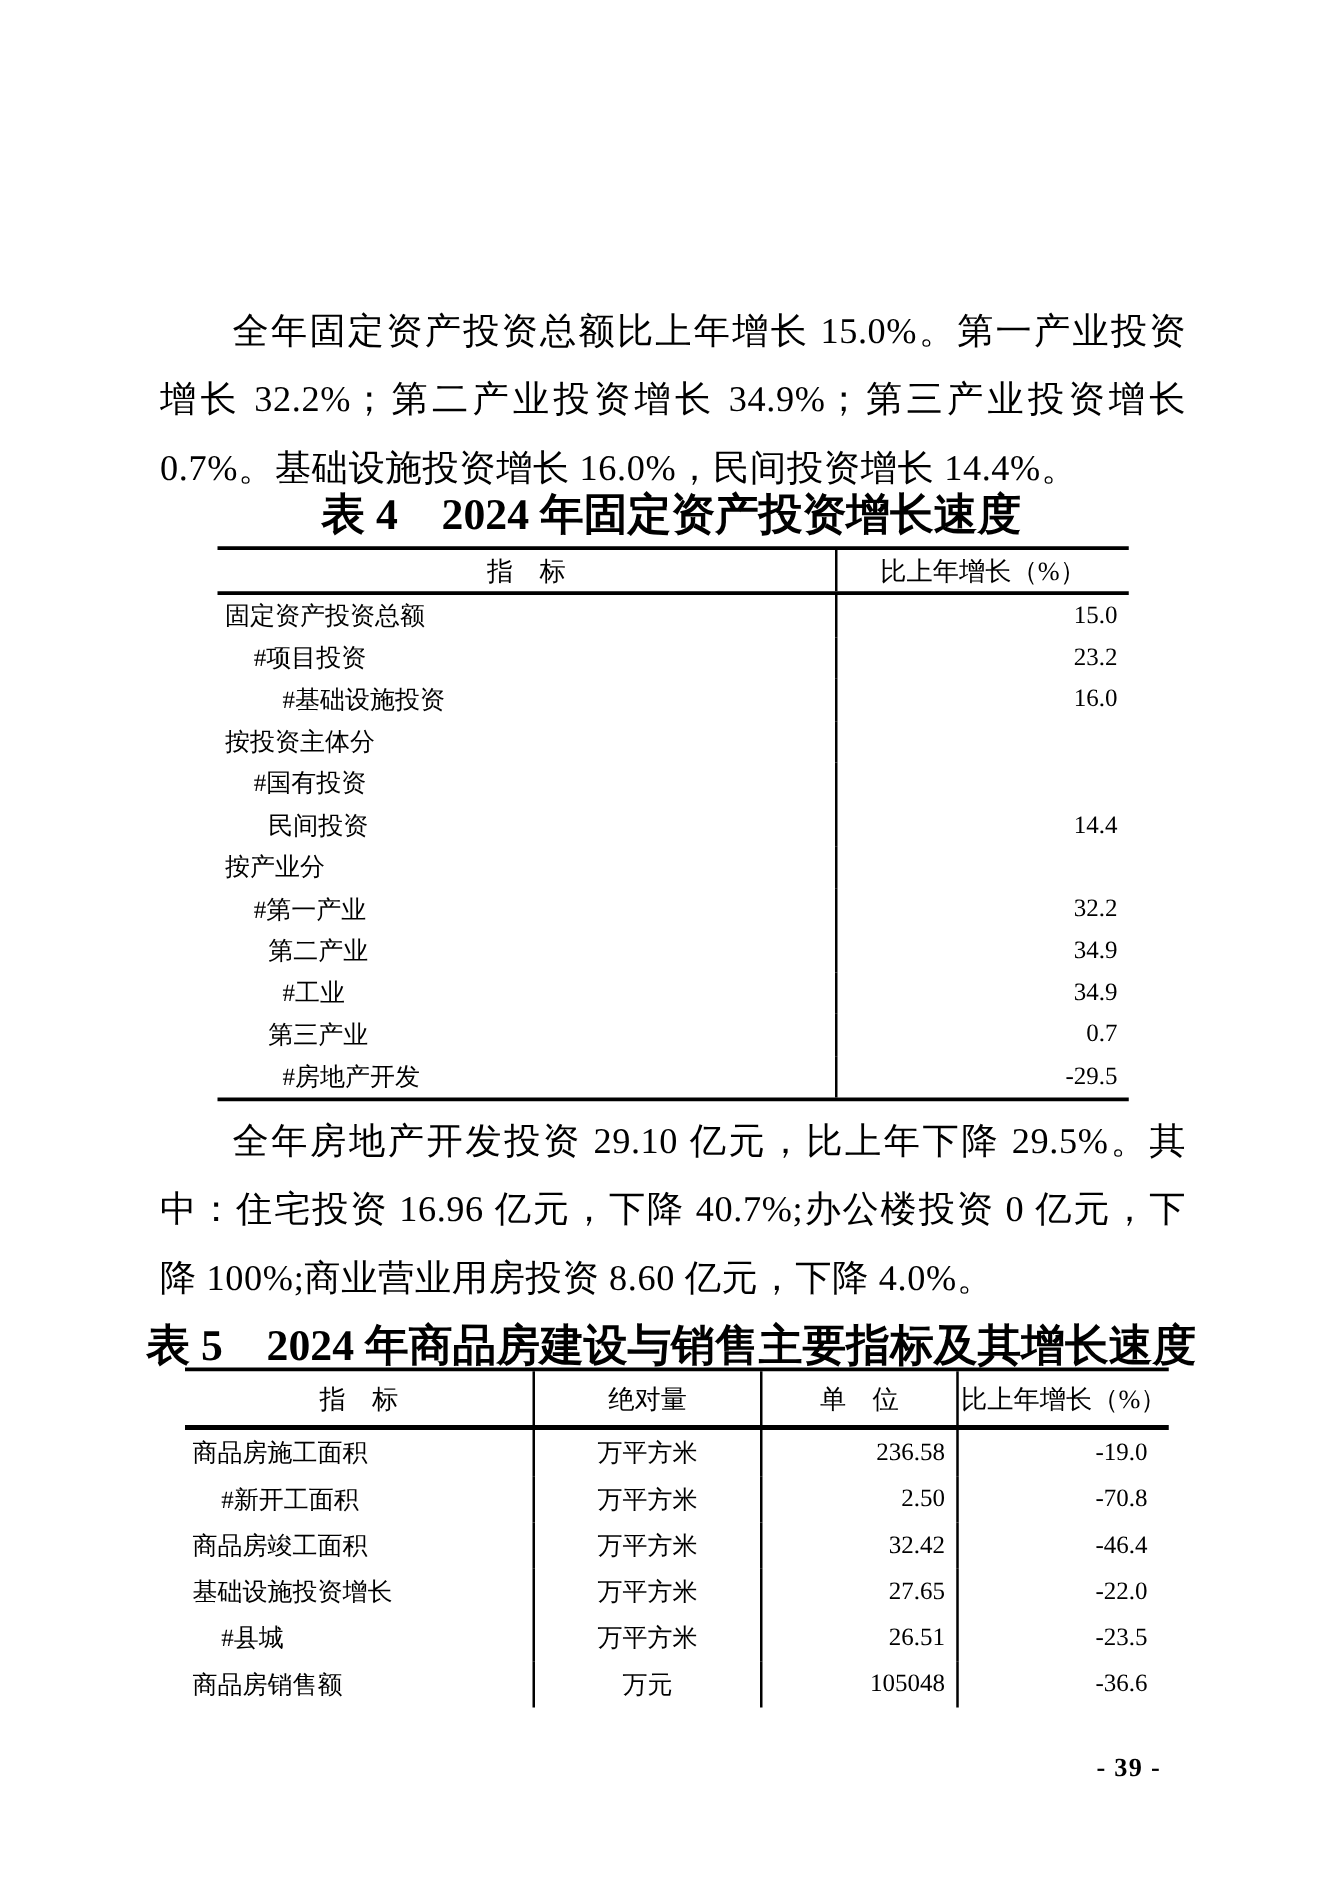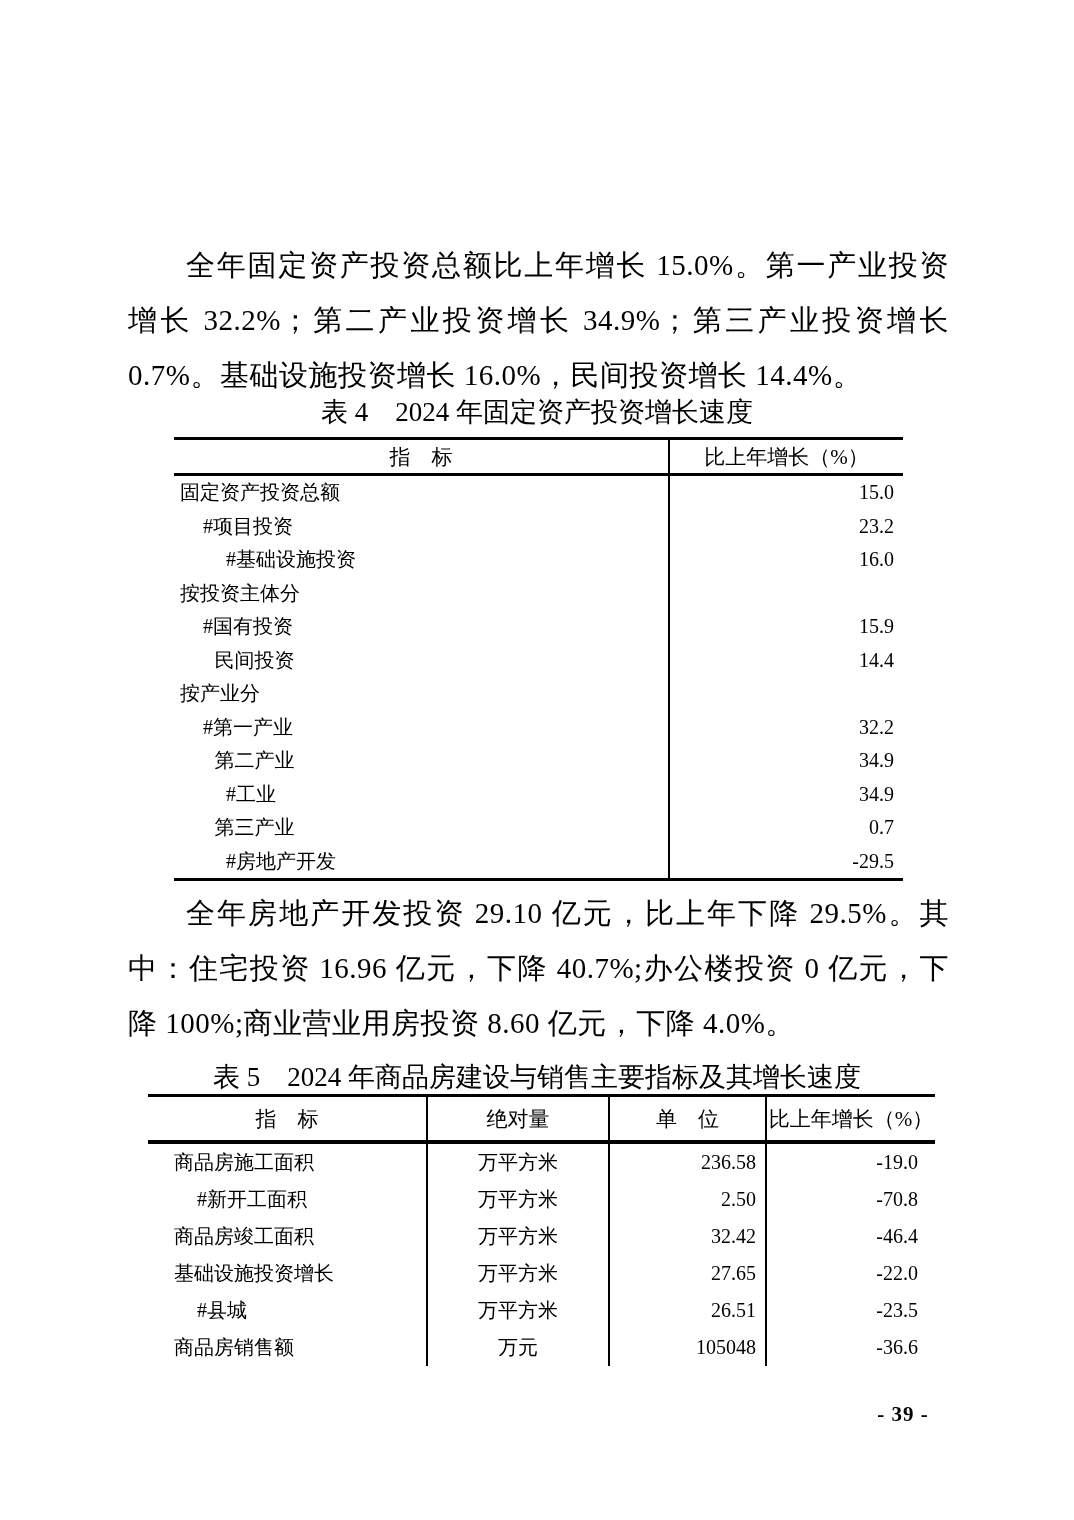--- a/index.html
+++ b/index.html
@@ -11,21 +11,21 @@
   *{box-sizing:border-box;}
   .para{
     position:absolute;left:128px;width:821px;margin:0;
     font-size:29px;line-height:55px;text-align:justify;text-justify:inter-ideograph;
     text-indent:58px;letter-spacing:0.5px;
   }
   #p1{top:238px;}
   #p2{top:886px;}
   .tbl-title{
     position:absolute;left:0;width:1074px;text-align:center;
-    font-size:27px;font-weight:normal;line-height:38px;
+    font-size:35px;font-weight:bold;line-height:38px;
   }
   #t4-title{top:393px;}
   #t5-title{top:1058px;}
 
   
   .table4{
     position:absolute;left:174px;top:437px;width:729px;
     border-top:3px solid #000;border-bottom:3px solid #000;
     font-size:20px;
   }
@@ -46,21 +46,21 @@
   }
   .t5-header{
     display:grid;grid-template-columns:280px 182px 157px 168px;height:47px;
     border-bottom:4px solid #000;font-size:21px;
   }
   .t5-header .hc{display:flex;align-items:center;justify-content:center;}
   .t5-header .hc:not(:last-child){border-right:2px solid #000;}
   .t5-row{display:grid;grid-template-columns:280px 182px 157px 168px;height:37px;}
   .t5-row>div{display:flex;align-items:center;}
   .t5-row>div:not(:last-child){border-right:2px solid #000;}
-  .t5-row .lab{justify-content:flex-start;margin-left:20px;}
+  .t5-row .lab{justify-content:flex-start;}
   .t5-row .unit{justify-content:center;}
   .t5-row .abs{justify-content:flex-end;padding-right:9px;}
   .t5-row .gro{justify-content:flex-end;padding-right:17px;}
 
   .page-number{
     position:absolute;left:858px;top:1402px;width:90px;text-align:center;
     font-size:21px;font-weight:bold;letter-spacing:1px;
   }
 </style>
 </head>
@@ -88,21 +88,20 @@
     <div class="t4-row">
       <div class="lab" style="padding-left: 52px;">#基础设施投资</div>
       <div class="val">16.0</div>
     </div>
     <div class="t4-row">
       <div class="lab" style="padding-left: 6px;">按投资主体分</div>
       <div class="val"></div>
     </div>
     <div class="t4-row">
       <div class="lab" style="padding-left: 29px;">#国有投资</div>
-      <div class="val">15.9</div>
     </div>
     <div class="t4-row">
       <div class="lab" style="padding-left: 40.5px;">民间投资</div>
       <div class="val">14.4</div>
     </div>
     <div class="t4-row">
       <div class="lab" style="padding-left: 6px;">按产业分</div>
       <div class="val"></div>
     </div>
     <div class="t4-row">

